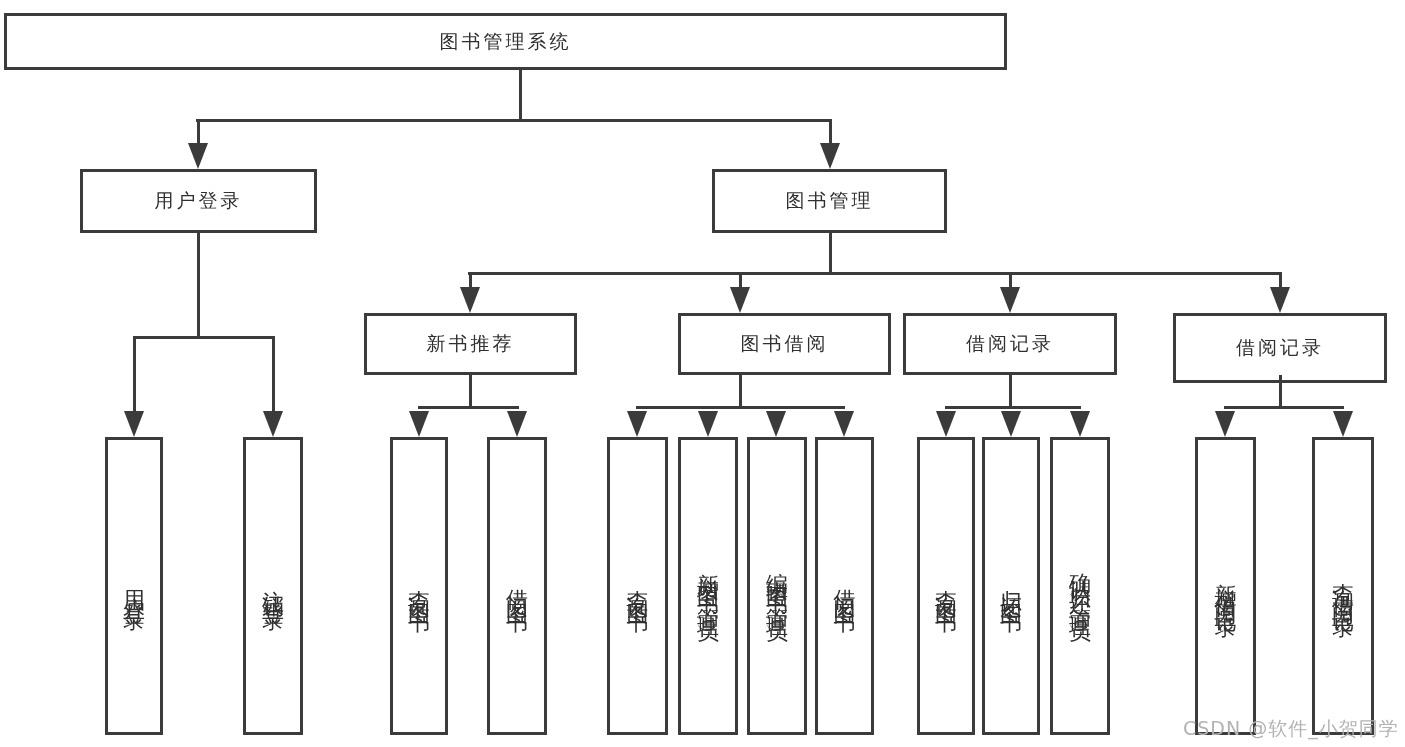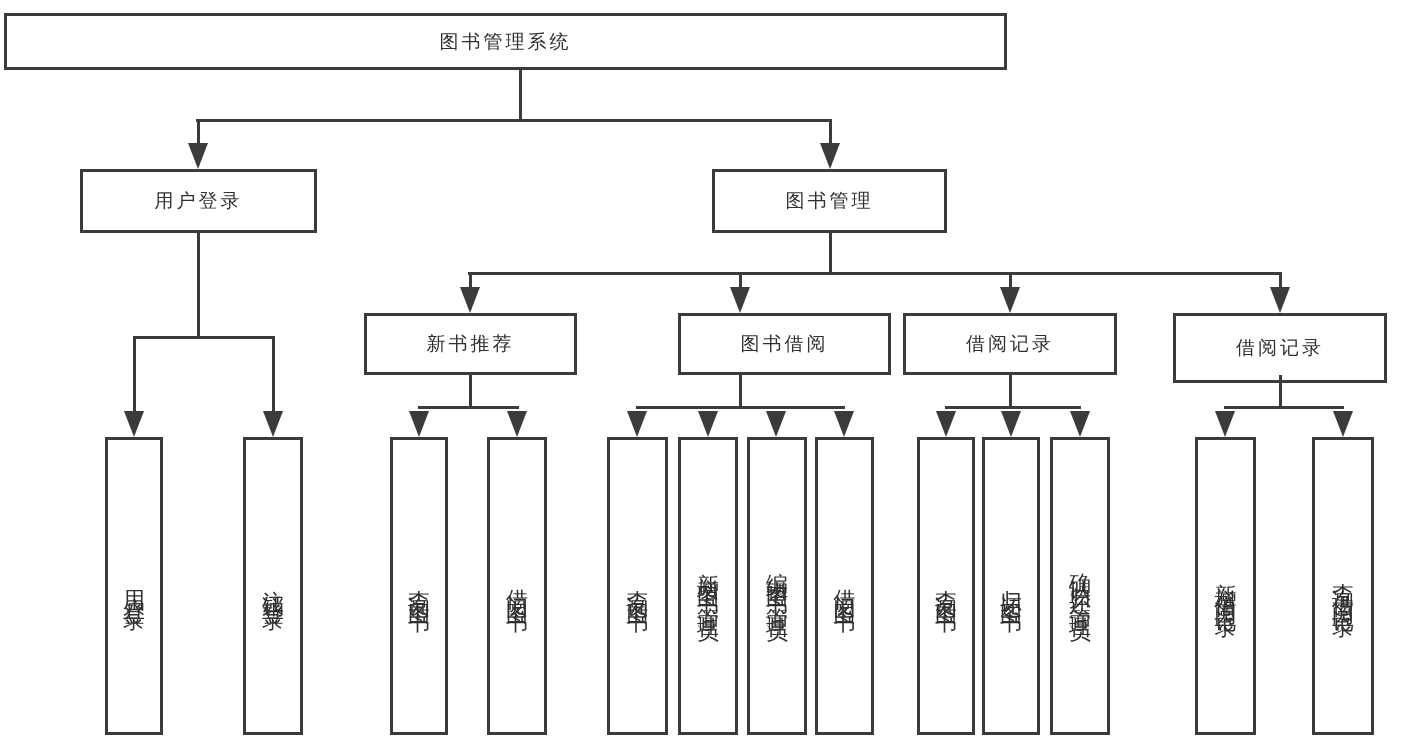--- a/index.html
+++ b/index.html
@@ -152,14 +152,15 @@
   <div class="hline" style="left:945px;top:406px;width:136px;"></div>
   <div class="arrow" style="left:936px;top:411px;"></div>
   <div class="arrow" style="left:1001px;top:411px;"></div>
   <div class="arrow" style="left:1070px;top:411px;"></div>
 
   <div class="vline" style="left:1279px;top:375px;height:33px;"></div>
   <div class="hline" style="left:1224px;top:406px;width:120px;"></div>
   <div class="arrow" style="left:1215px;top:411px;"></div>
   <div class="arrow" style="left:1333px;top:411px;"></div>
 
+  <div class="watermark">CSDN @软件_小贺同学</div>
 
 </div>
 
 </body></html>

